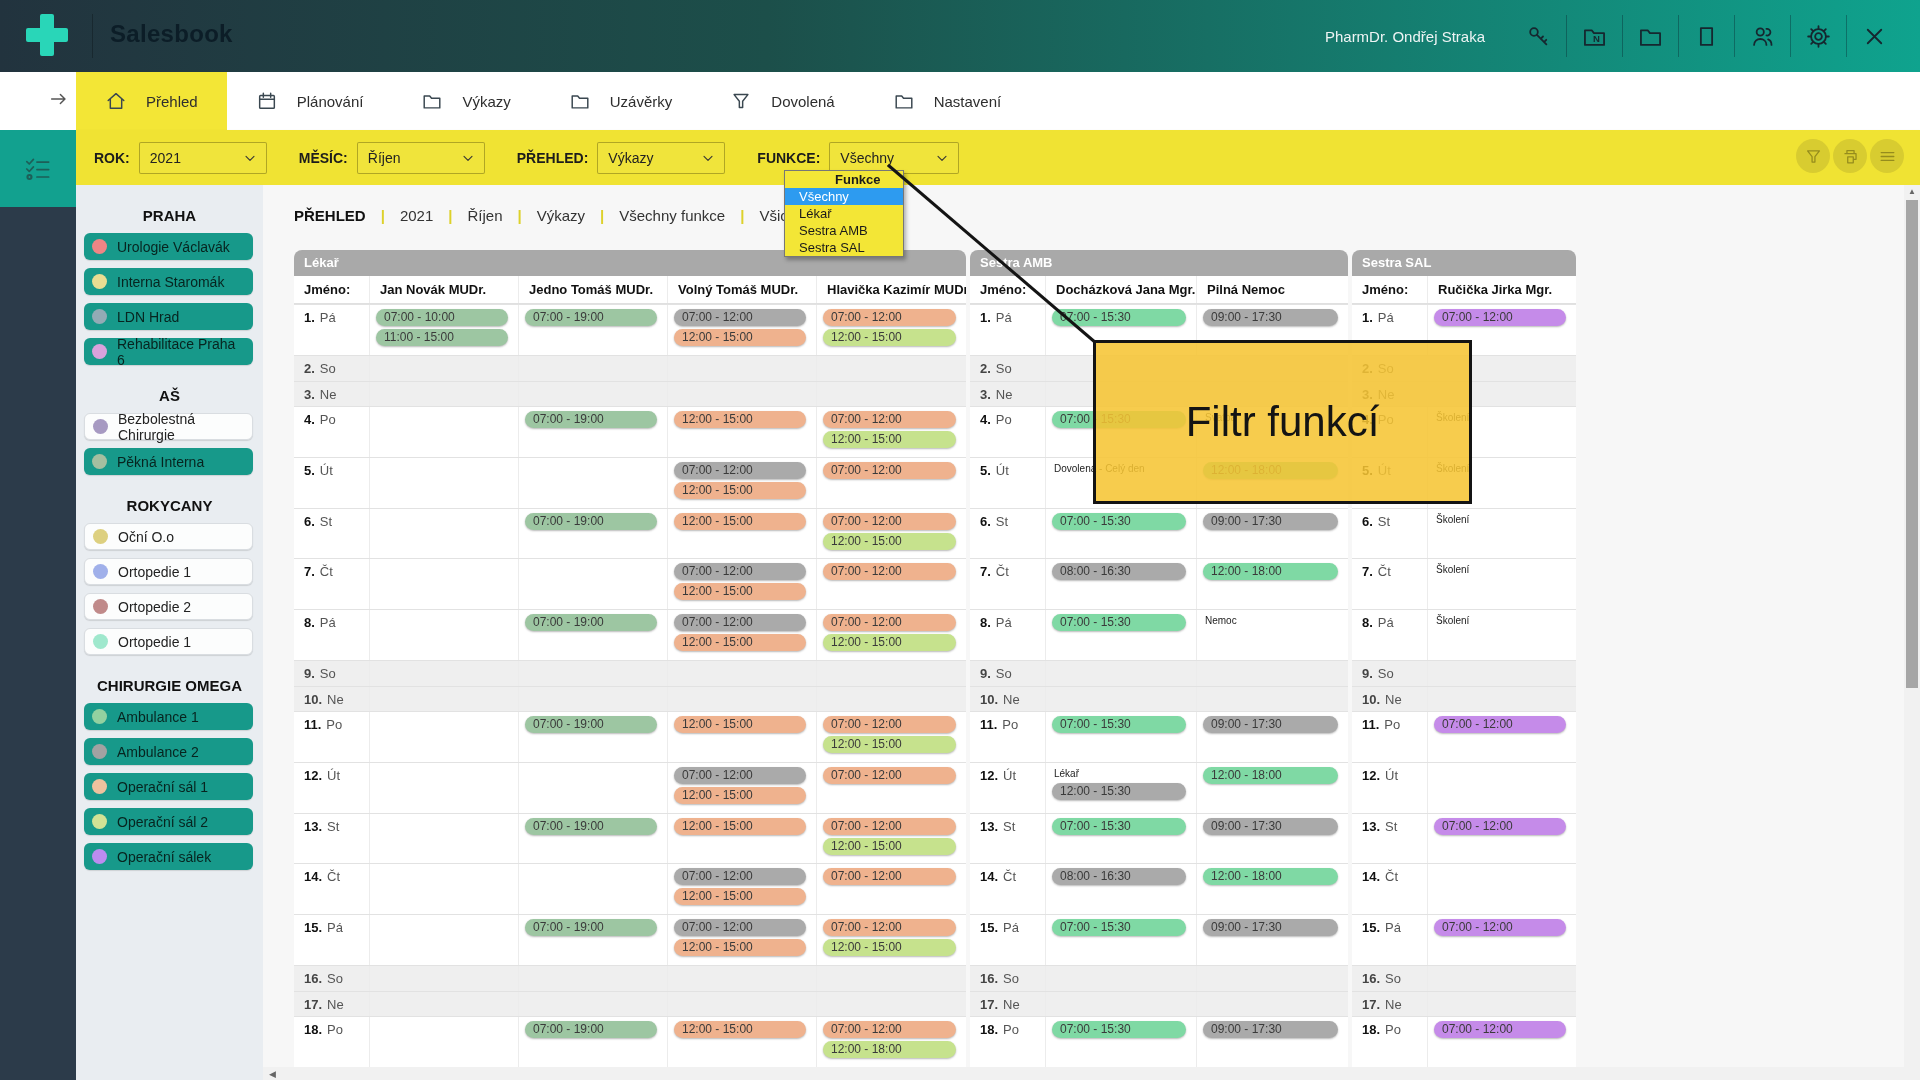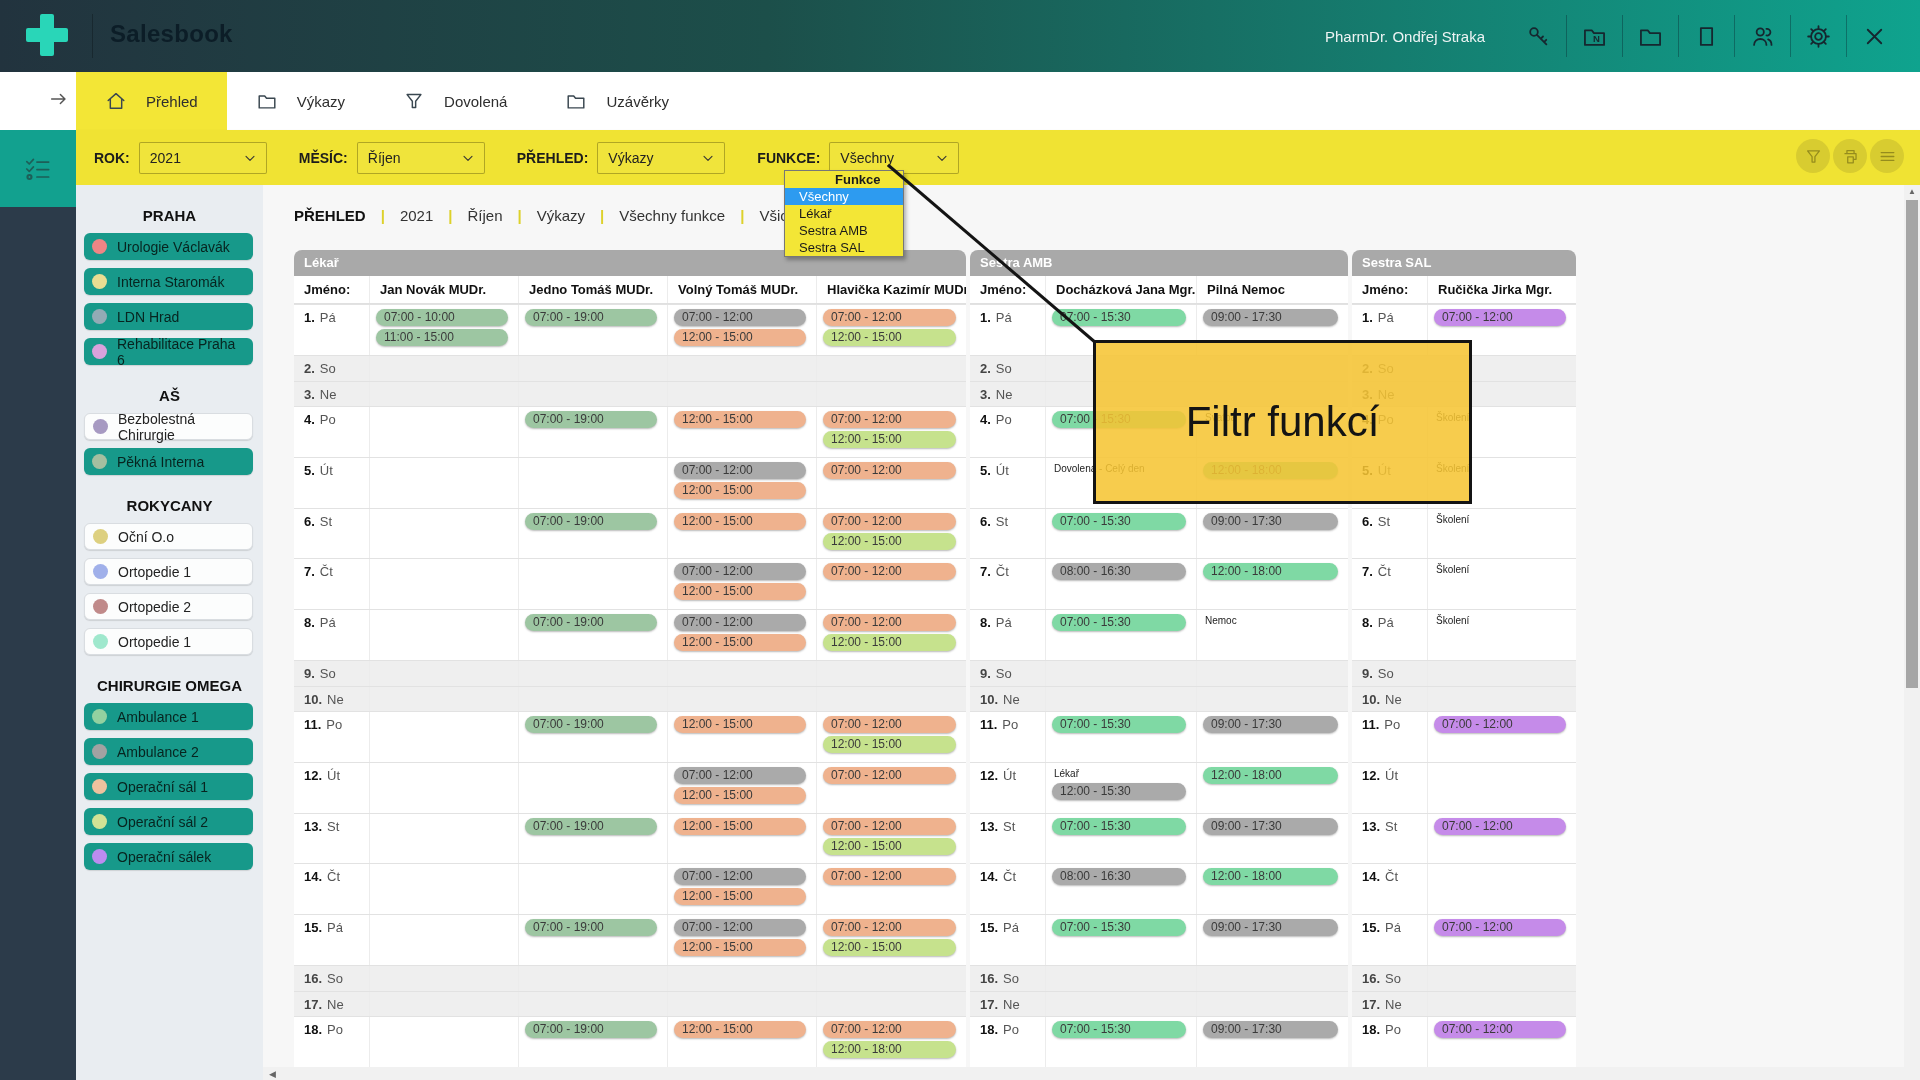--- a/index.html
+++ b/index.html
@@ -164,40 +164,57 @@
         <span class="ic">
           <svg viewBox="0 0 24 24">
             <path d="M3.5 11.5L12 4l8.5 7.5M5.8 9.8V20h12.4V9.8"></path>
           </svg>
         </span>
         <span>Přehled</span>
       </div>
       <div class="tab">
         <span class="ic">
           <svg viewBox="0 0 24 24">
+            <rect x="4" y="6" width="16" height="14" rx="1"></rect>
+            <path d="M8 3.5V8M16 3.5V8M4 10h16"></path>
+          </svg>
+        </span>
+        <span>Plánování</span>
+      </div>
+      <div class="tab">
+        <span class="ic">
+          <svg viewBox="0 0 24 24">
             <path d="M3.5 19.5V6.5h6l2 2.5h9v10.5z"></path>
           </svg>
         </span>
         <span>Výkazy</span>
       </div>
       <div class="tab">
         <span class="ic">
           <svg viewBox="0 0 24 24">
+            <path d="M3.5 19.5V6.5h6l2 2.5h9v10.5z"></path>
+          </svg>
+        </span>
+        <span>Uzávěrky</span>
+      </div>
+      <div class="tab">
+        <span class="ic">
+          <svg viewBox="0 0 24 24">
             <path d="M4.5 5h15l-5.7 7.2V19h-3.6v-6.8z"></path>
           </svg>
         </span>
         <span>Dovolená</span>
       </div>
       <div class="tab">
         <span class="ic">
           <svg viewBox="0 0 24 24">
             <path d="M3.5 19.5V6.5h6l2 2.5h9v10.5z"></path>
           </svg>
         </span>
-        <span>Uzávěrky</span>
+        <span>Nastavení</span>
       </div>
     </div>
 </div>
 
 <div id="filterbar" class="abs">
   <div class="fgroup" style="margin-left:18px;">
     <span class="flabel">ROK:</span>
     <div class="fselect" style="width:108px;">
       <span>2021</span>
         <span class="ic">

